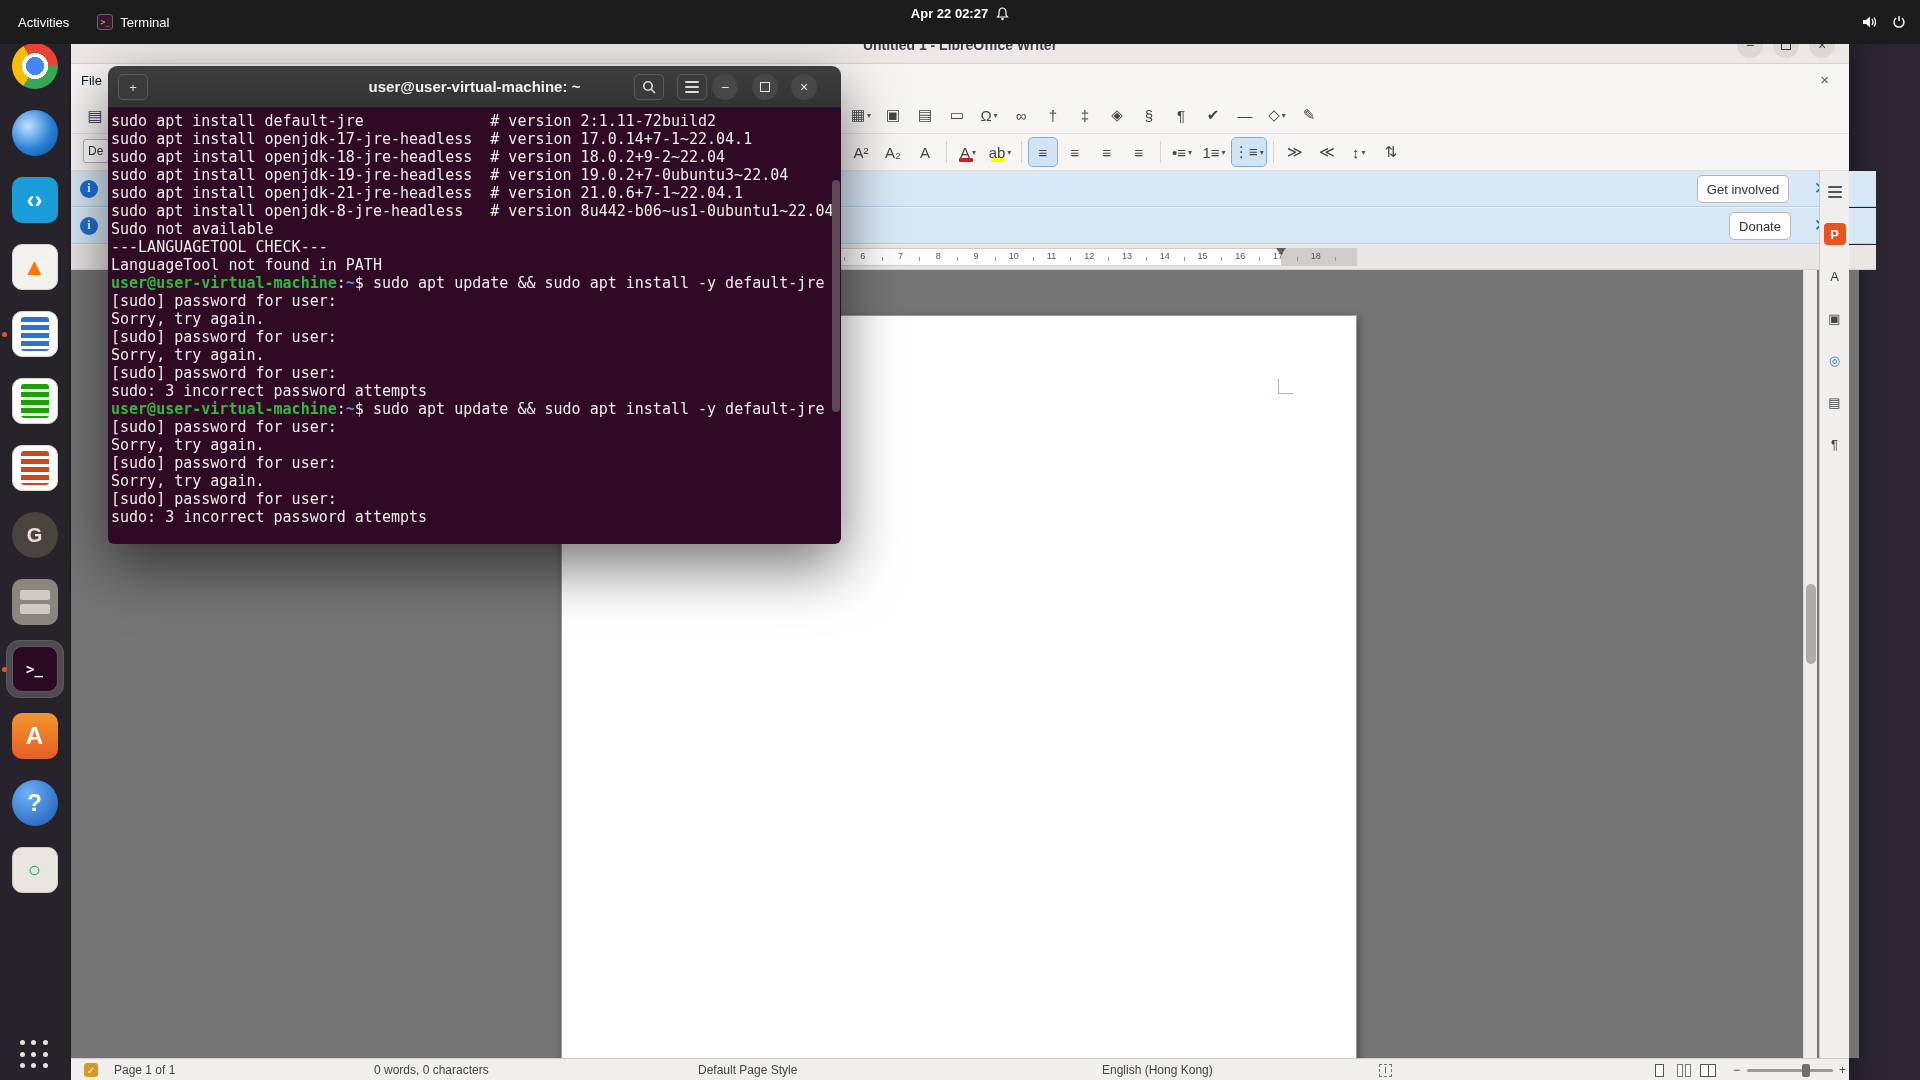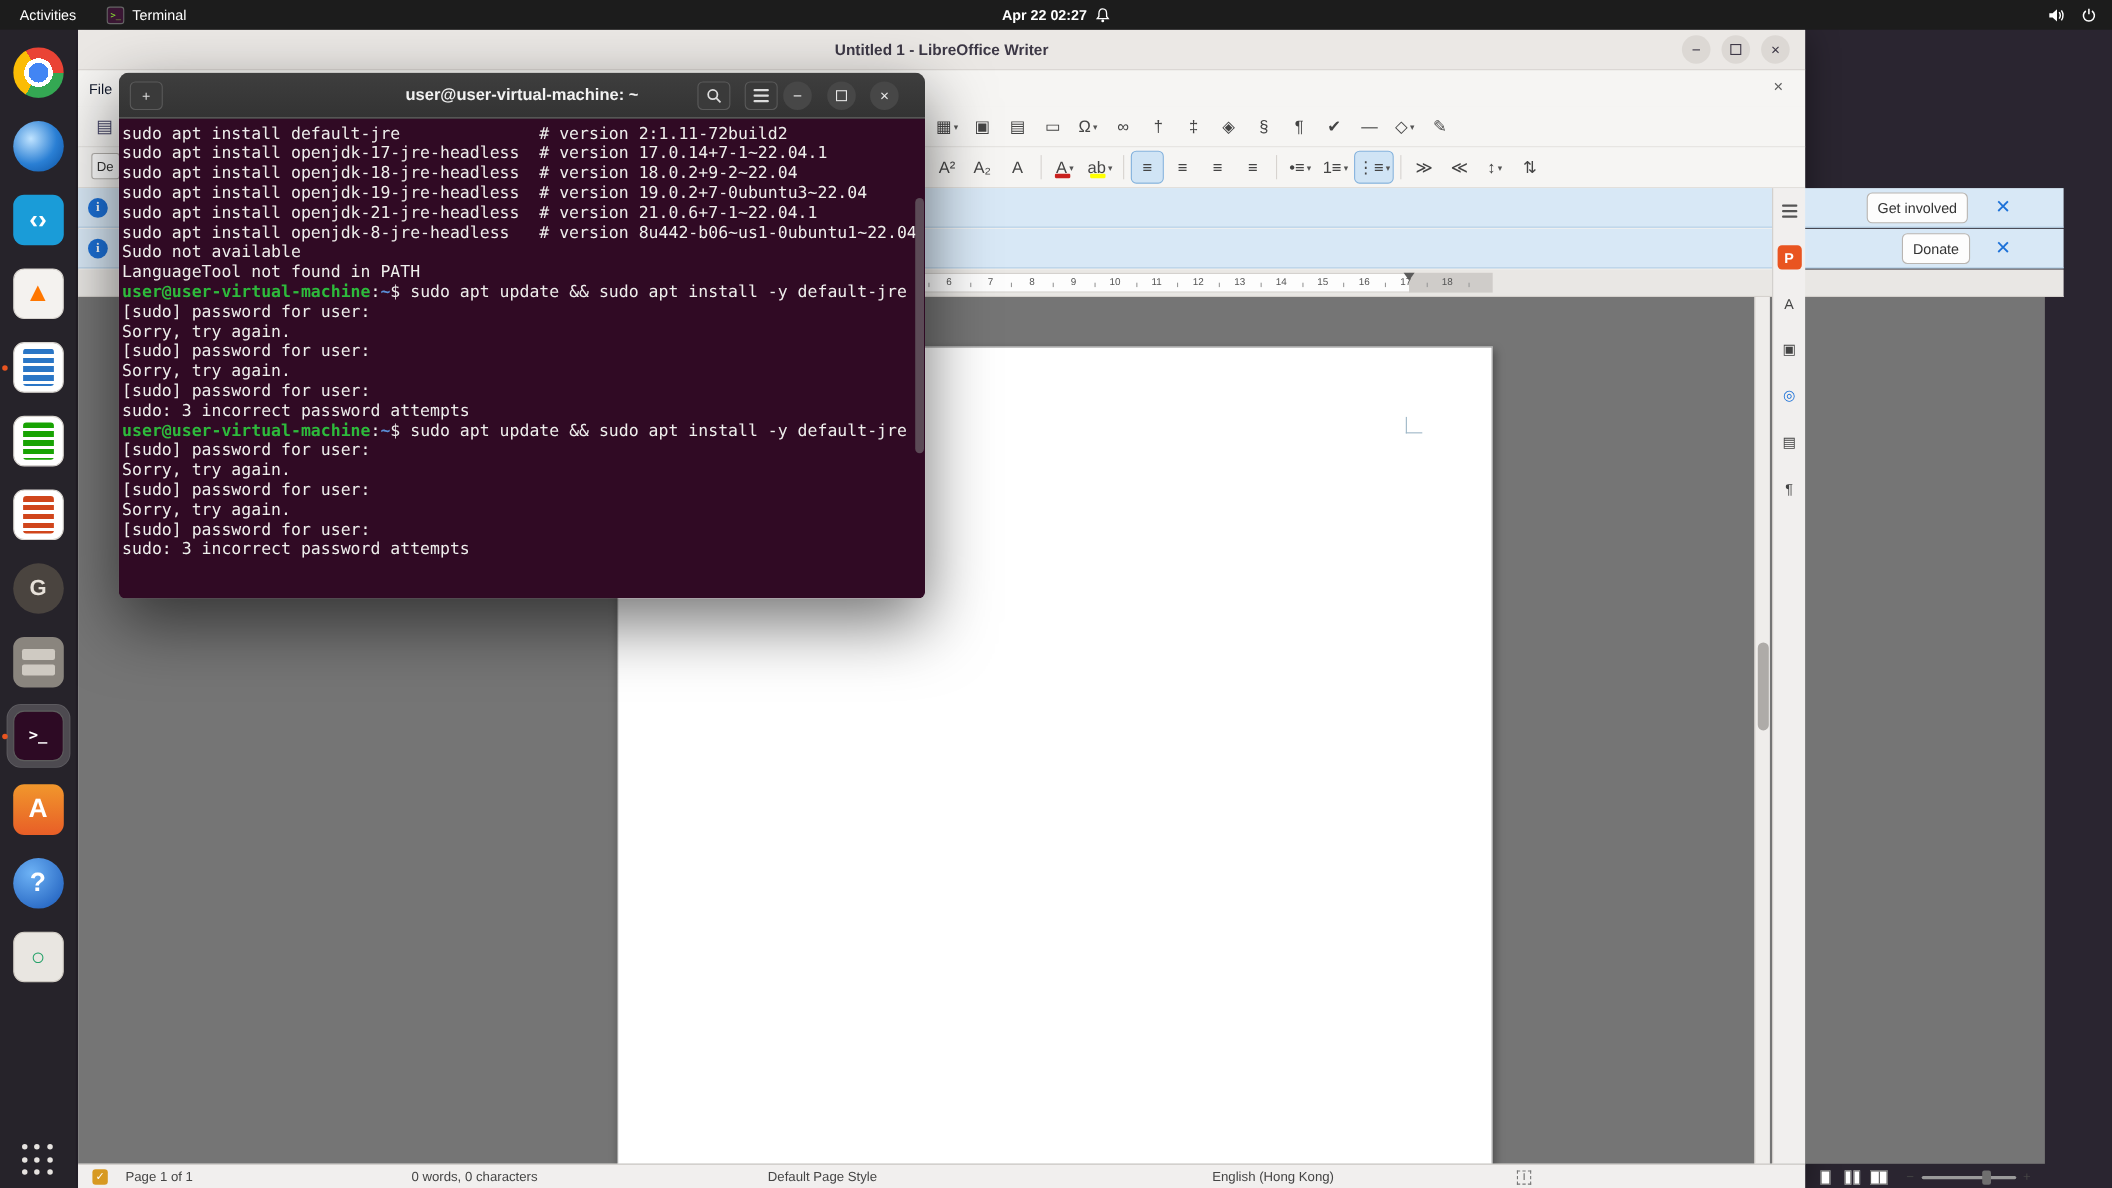--- a/index.html
+++ b/index.html
@@ -1,20 +1,20 @@
 <!DOCTYPE html>
 <html><head>
 <meta charset="utf-8">
 <style>
   *{margin:0;padding:0;box-sizing:border-box}
   html,body{width:1920px;height:1080px;overflow:hidden}
   body{position:relative;background:#2a2530;font-family:"Liberation Sans","DejaVu Sans",sans-serif;-webkit-font-smoothing:antialiased}
 
   
-  .topbar{position:absolute;left:0;top:0;width:1920px;height:27px;background:#1c1c1c;color:#fff;display:flex;align-items:center;font-size:13px;z-index:50}
+  .topbar{position:absolute;left:0;top:0;width:1920px;height:44px;background:#1c1c1c;color:#fff;display:flex;align-items:center;font-size:13px;z-index:50}
   .tb-activities{padding:0 18px;height:100%;display:flex;align-items:center;cursor:pointer}
   .tb-app{display:flex;align-items:center;gap:7px;padding:0 10px;height:100%}
   .tb-appicon{width:16px;height:16px;border-radius:3px;background:#3a1633;border:1px solid #666;color:#8ae234;font-family:"DejaVu Sans Mono",monospace;font-size:8px;display:flex;align-items:center;justify-content:center}
   .tb-center{position:absolute;left:0;right:0;top:0;height:27px;display:flex;align-items:center;justify-content:center;gap:8px;pointer-events:none}
   .tb-center *{pointer-events:auto}
   .tb-clock{font-weight:bold}
   .tb-right{margin-left:auto;display:flex;align-items:center;gap:14px;padding-right:14px}
   .tb-svg{display:block}
 
   
@@ -37,21 +37,21 @@
   .ic-files{background:#8a857e;flex-direction:column;gap:4px}
   .ic-files i{display:block;width:30px;height:10px;background:#cfcac2;border-radius:2px}
   .ic-terminal{background:#2d0a24;border:1px solid #5c5c5c;color:#fff;font-family:"DejaVu Sans Mono",monospace;font-size:14px}
   .ic-software{background:linear-gradient(#f1972c,#e85e27);font-size:24px}
   .ic-help{background:radial-gradient(circle at 35% 30%,#6db2f5,#1857b8);border-radius:50%;font-size:24px}
   .ic-trash{background:#e9e6e1;color:#26a269;font-size:22px;border:1px solid #cfcac2}
   .dock-grid{position:absolute;bottom:10px;left:50%;transform:translateX(-50%);width:30px;height:30px;display:grid;grid-template-columns:repeat(3,1fr);gap:5px;cursor:pointer}
   .dock-grid i{width:5px;height:5px;border-radius:50%;background:#e6e3e0}
 
   
-  .writer{position:absolute;left:71px;top:27px;width:1570px;bottom:0;background:#f3f1ef;z-index:10;box-shadow:0 6px 30px rgba(0,0,0,.45)}
+  .writer{position:absolute;left:71px;top:27px;width:1778px;bottom:0;background:#f3f1ef;z-index:10;box-shadow:0 6px 30px rgba(0,0,0,.45)}
   .w-titlebar{position:absolute;left:0;top:0;right:0;height:37px;background:#ebe8e5;border-bottom:1px solid #d5d1cd;display:flex;align-items:center;justify-content:center}
   .w-title{font-size:14px;font-weight:bold;color:#3d3846}
   .w-controls{position:absolute;right:14px;top:5px;display:flex;gap:10px}
   .w-btn{width:26px;height:26px;border-radius:50%;background:#dcd8d4;color:#3d3846;display:flex;align-items:center;justify-content:center;font-size:14px;cursor:pointer}
   .w-btn .sq{width:10px;height:10px;border:1.5px solid #3d3846}
   .w-menubar{position:absolute;left:0;top:37px;right:0;height:33px;background:#f6f5f3;display:flex;align-items:center;font-size:13px;color:#0f172a}
   .w-menubar .menu{padding:0 10px;cursor:pointer}
   .doc-close{position:absolute;right:20px;top:44px;font-size:15px;color:#5c5c5c;cursor:pointer}
   .w-toolbar{position:absolute;left:0;right:0;background:#f6f5f3;border-bottom:1px solid #e2dfdb;display:flex;align-items:center}
   .w-toolbar.row1{top:70px;height:37px}
@@ -412,20 +412,21 @@
   </div>
   <div class="t-body">
     <div>
         <div class="term-line"><span class="seg-fg">sudo apt install default-jre              # version 2:1.11-72build2</span></div>
         <div class="term-line"><span class="seg-fg">sudo apt install openjdk-17-jre-headless  # version 17.0.14+7-1~22.04.1</span></div>
         <div class="term-line"><span class="seg-fg">sudo apt install openjdk-18-jre-headless  # version 18.0.2+9-2~22.04</span></div>
         <div class="term-line"><span class="seg-fg">sudo apt install openjdk-19-jre-headless  # version 19.0.2+7-0ubuntu3~22.04</span></div>
         <div class="term-line"><span class="seg-fg">sudo apt install openjdk-21-jre-headless  # version 21.0.6+7-1~22.04.1</span></div>
         <div class="term-line"><span class="seg-fg">sudo apt install openjdk-8-jre-headless   # version 8u442-b06~us1-0ubuntu1~22.04</span></div>
         <div class="term-line"><span class="seg-fg">Sudo not available</span></div>
+        <div class="term-line"><span class="seg-fg">---LANGUAGETOOL CHECK---</span></div>
         <div class="term-line"><span class="seg-fg">LanguageTool not found in PATH</span></div>
         <div class="term-line"><span class="seg-green" style="color: rgb(46, 186, 60);">user@user-virtual-machine</span><span class="seg-fg">:</span><span class="seg-blue" style="color: rgb(90, 143, 216);">~</span><span class="seg-fg">$ sudo apt update &amp;&amp; sudo apt install -y default-jre</span></div>
         <div class="term-line"><span class="seg-fg">[sudo] password for user: </span></div>
         <div class="term-line"><span class="seg-fg">Sorry, try again.</span></div>
         <div class="term-line"><span class="seg-fg">[sudo] password for user: </span></div>
         <div class="term-line"><span class="seg-fg">Sorry, try again.</span></div>
         <div class="term-line"><span class="seg-fg">[sudo] password for user: </span></div>
         <div class="term-line"><span class="seg-fg">sudo: 3 incorrect password attempts</span></div>
         <div class="term-line"><span class="seg-green" style="color: rgb(46, 186, 60);">user@user-virtual-machine</span><span class="seg-fg">:</span><span class="seg-blue" style="color: rgb(90, 143, 216);">~</span><span class="seg-fg">$ sudo apt update &amp;&amp; sudo apt install -y default-jre</span></div>
         <div class="term-line"><span class="seg-fg">[sudo] password for user: </span></div>

